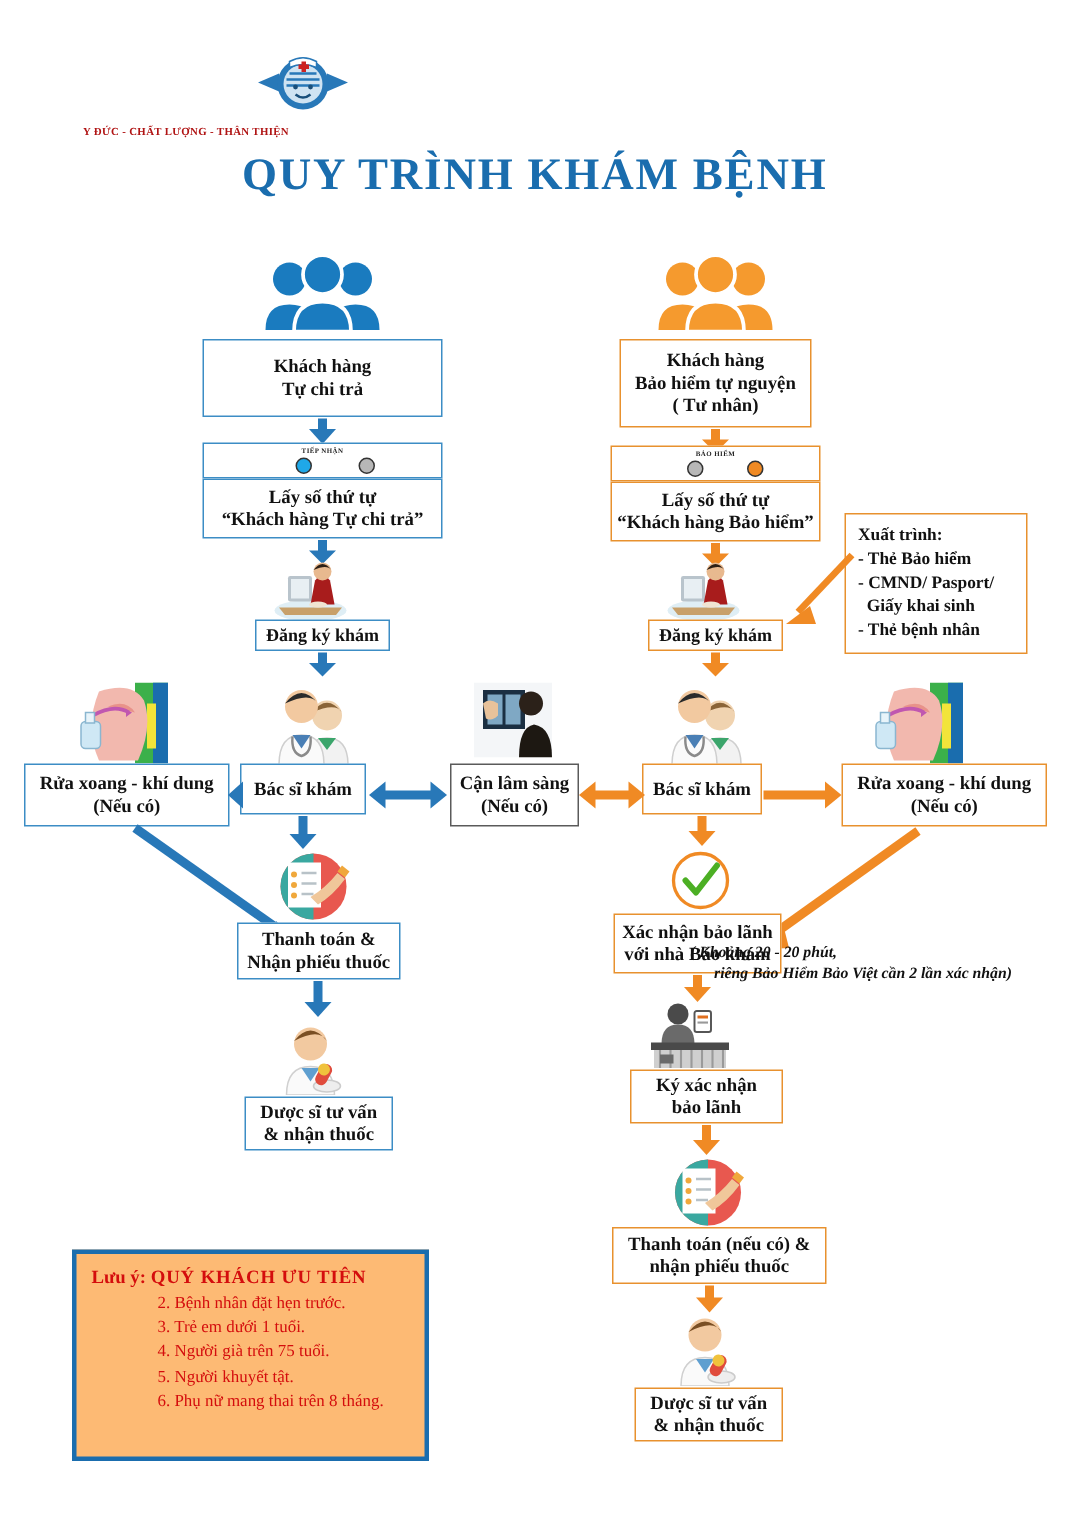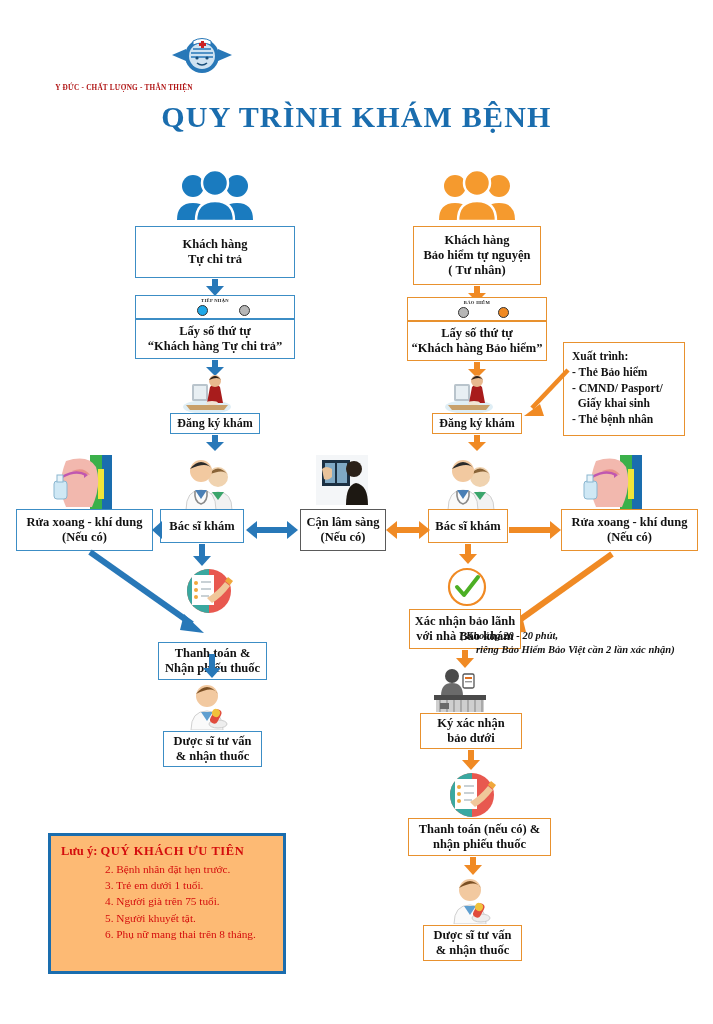--- a/index.html
+++ b/index.html
@@ -211,21 +211,21 @@
   <path d="M4 23 a22 22 0 0 1 22 -22 l0 44 a22 22 0 0 1 -22 -22" fill="#3aa8a0"></path>
   <rect x="9" y="7" width="22" height="30" fill="#fff"></rect>
   <circle cx="13" cy="15" r="2" fill="#f0a83c"></circle>
   <circle cx="13" cy="22" r="2" fill="#f0a83c"></circle>
   <circle cx="13" cy="29" r="2" fill="#f0a83c"></circle>
   <path d="M18 14 h10 M18 21 h10 M18 28 h8" stroke="#b8c2c8" stroke-width="1.6"></path>
   <path d="M24 30 q10 -6 18 -16 l5 4 q-8 11 -18 17 Z" fill="#f0c79a"></path>
   <path d="M42 13 l5 4 l3 -4 l-5 -4 Z" fill="#f0a83c"></path>
 </svg>
 
-<div class="box blue" style="left:158px;top:615px;width:109px;height:38px;flex-direction:column;margin-top:27px;">
+<div class="box blue" style="left:158px;top:615px;width:109px;height:38px;flex-direction:column;">
   <div>Thanh toán &amp;</div>
   <div>Nhận phiếu thuốc</div>
 </div>
 
 <div class="varrow" style="left:203px;top:654px;height:24px;">
   <div class="shaft" style="height:15px;background:#2878b8;"></div>
   <div class="head" style="border-top:10px solid #2878b8;"></div>
 </div>
 
 <svg class="pic" style="left:186px;top:682px;" width="46" height="48" viewBox="0 0 46 48">
@@ -391,21 +391,21 @@
   <rect x="35" y="9" width="7" height="2" fill="#e07020"></rect>
   <rect x="35" y="13" width="7" height="1.4" fill="#999"></rect>
   <rect x="4" y="27" width="52" height="5" fill="#4a4a4a"></rect>
   <rect x="6" y="32" width="48" height="12" fill="#cfcfcf"></rect>
   <path d="M10 32 v12 M17 32 v12 M24 32 v12 M31 32 v12 M38 32 v12 M45 32 v12 M52 32 v12" stroke="#9a9a9a" stroke-width="1.4"></path>
   <rect x="10" y="35" width="9" height="6" fill="#6a6a6a"></rect>
 </svg>
 
 <div class="box orange" style="left:420px;top:713px;width:102px;height:36px;flex-direction:column;">
   <div>Ký xác nhận</div>
-  <div>bảo dưới</div>
+  <div>bảo lãnh</div>
 </div>
 
 <div class="varrow" style="left:462px;top:750px;height:20px;">
   <div class="shaft" style="height:11px;background:#f08a24;"></div>
   <div class="head" style="border-top:10px solid #f08a24;"></div>
 </div>
 
 <svg class="pic" style="left:446px;top:772px;" width="52" height="46" viewBox="0 0 52 46">
   <circle cx="26" cy="23" r="22" fill="#e8584f"></circle>
   <path d="M4 23 a22 22 0 0 1 22 -22 l0 44 a22 22 0 0 1 -22 -22" fill="#3aa8a0"></path>

